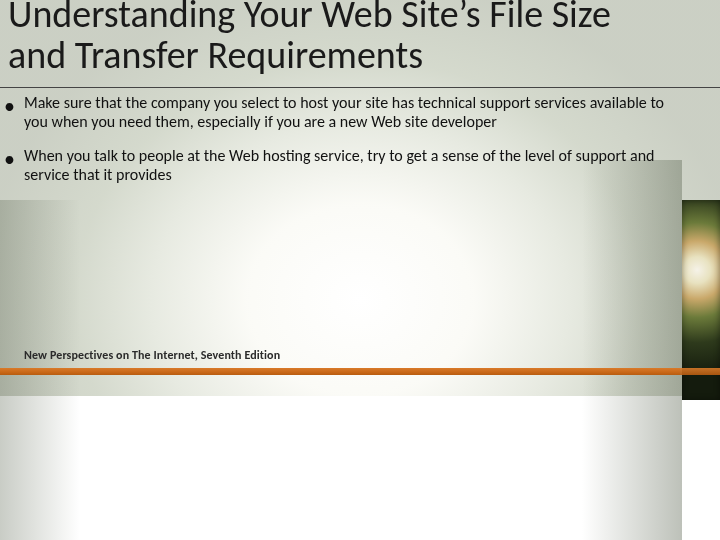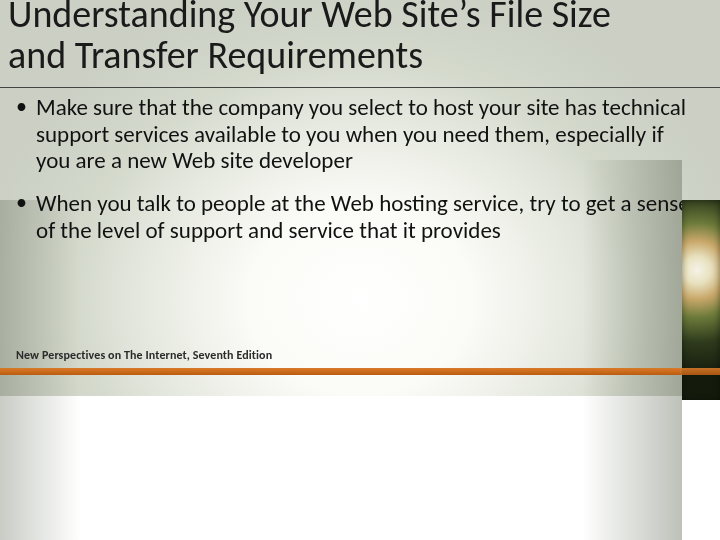--- a/index.html
+++ b/index.html
@@ -52,28 +52,28 @@
   .title-underline {
     position: absolute;
     left: 0;
     top: 87px;
     width: 720px;
     height: 1px;
     background: #444;
   }
   .bullets {
     position: absolute;
-    left: 12px;
+    left: 0;
     top: 94px;
     width: 680px;
     list-style: none;
     margin: 0;
     padding: 0;
     color: #111;
-    font-size: 23px;
+    font-size: 16px;
     line-height: 1.16;
   }
   .bullets li {
     position: relative;
     padding-left: 24px;
     margin-bottom: 16px;
   }
   .bullets li::before {
     content: "•";
     position: absolute;
@@ -104,21 +104,21 @@
     position:absolute;
     right:-40px;
     top:0;
     width:40px;
     height:7px;
     background: linear-gradient(180deg, #d87a2a 0%, #b85c10 100%);
     opacity:0.9;
   }
   .footer-text {
     position: absolute;
-    left: 16px;
+    left: 24px;
     bottom: 34px;
     font-size: 12px;
     color: #2a2a2a;
     font-weight: 600;
     letter-spacing: 0.1px;
   }
 </style>
 </head>
 <body>
 

